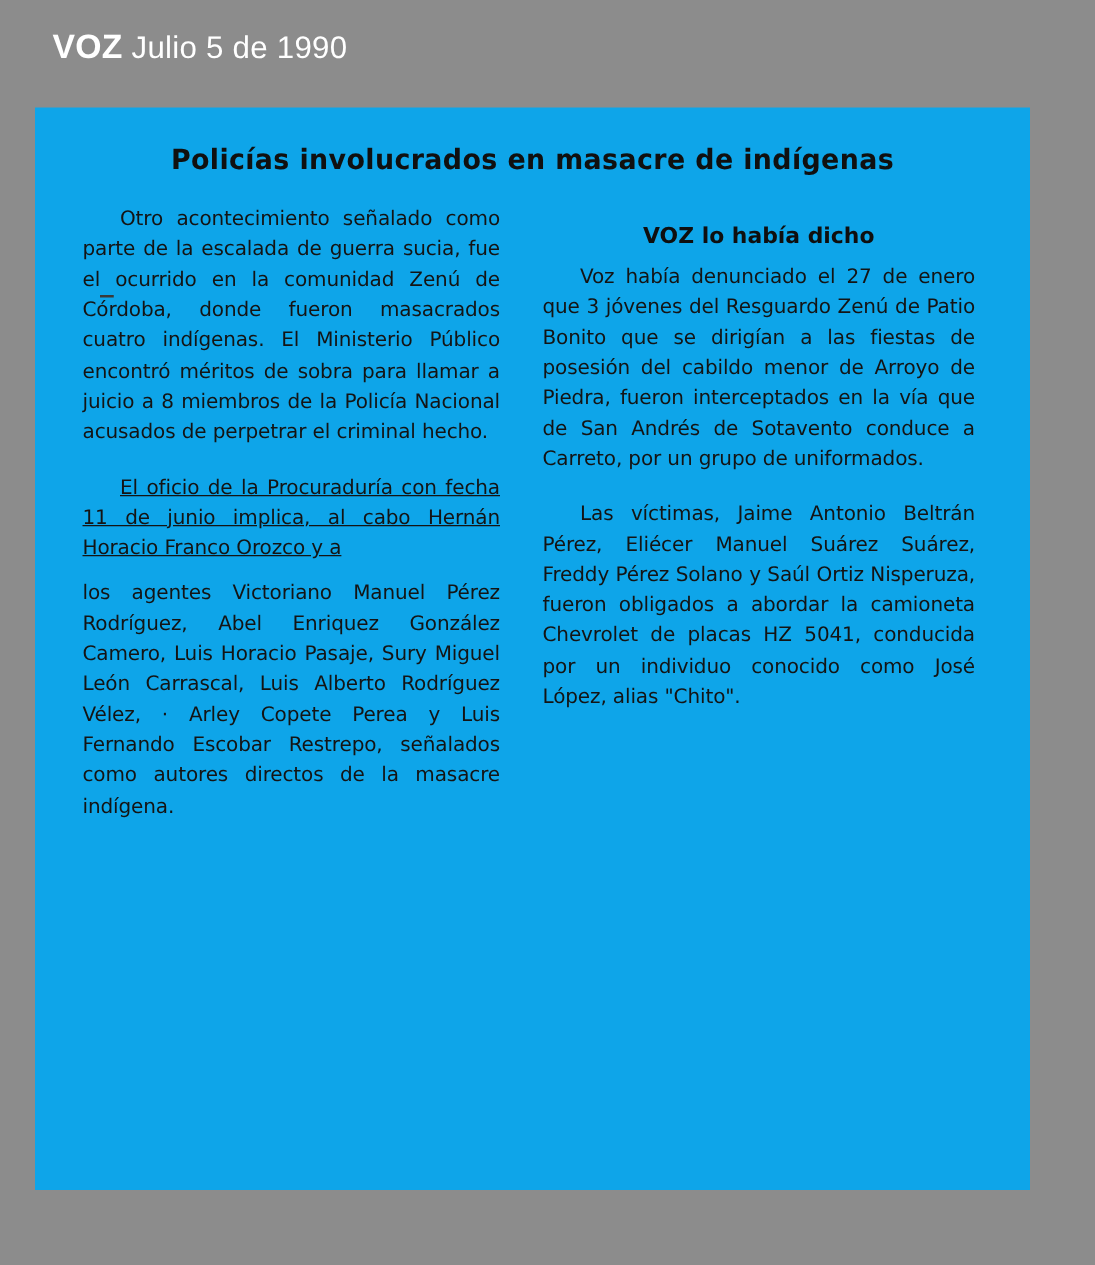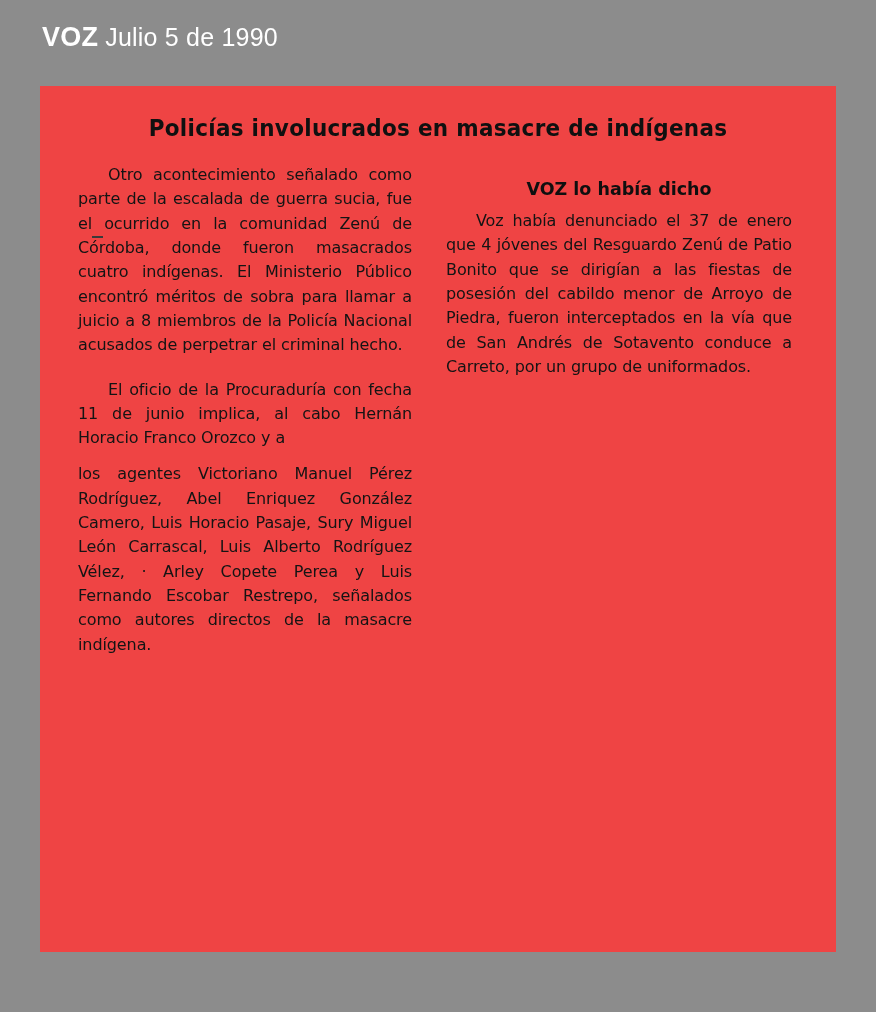--- a/index.html
+++ b/index.html
@@ -28,25 +28,25 @@
   }
   .masthead .brand {
     font-weight: bold;
     font-size: 27px;
   }
   .masthead .date {
     font-weight: normal;
   }
   .clipping {
     position: absolute;
-    left: 40px;
+    left: 28px;
     top: 86px;
     width: 796px;
     height: 866px;
-    background: #ef4444;
+    background: #0ea5e9;
     box-sizing: border-box;
     padding: 22px 26px 20px 26px;
     overflow: hidden;
   }
   .headline {
     text-align: center;
     font-weight: bold;
     font-size: 21.5px;
     letter-spacing: 0.3px;
     color: #101010;
@@ -82,20 +82,21 @@
     text-align: justify;
     text-indent: 30px;
     font-family: "DejaVu Sans", sans-serif;
     letter-spacing: -0.1px;
   }
   p.body.noindent {
     text-indent: 0;
   }
   p.body.tight {
     margin-bottom: 0;
+    text-decoration: underline;
   }
   .tick {
     position: absolute;
     left: 52px;
     top: 150px;
     width: 11px;
     height: 2px;
     background: #3a3a3a;
   }
   .endmark {
@@ -125,19 +126,20 @@
     <div class="columns">
 
       <div class="col left">
         <p class="body">Otro acontecimiento señalado como parte de la escalada de guerra sucia, fue el ocurrido en la comunidad Zenú de Córdoba, donde fueron masacrados cuatro indígenas. El Ministerio Público encontró méritos de sobra para llamar a juicio a 8 miembros de la Policía Nacional acusados de perpetrar el criminal hecho.</p>
         <p class="body tight">El oficio de la Procuraduría con fecha 11 de junio implica, al cabo Hernán Horacio Franco Orozco y a</p>
         <p class="body noindent" style="margin-top:12px">los agentes Victoriano Manuel Pérez Rodríguez, Abel Enriquez González Camero, Luis Horacio Pasaje, Sury Miguel León Carrascal, Luis Alberto Rodríguez Vélez, · Arley Copete Perea y Luis Fernando Escobar Restrepo, señalados como autores directos de la masacre indígena.</p>
       </div>
 
       <div class="col right">
         <h2 class="subhead">VOZ lo había dicho</h2>
-        <p class="body">Voz había denunciado el 37 de enero que 4 jóvenes del Resguardo Zenú de Patio Bonito que se dirigían a las fiestas de posesión del cabildo menor de Arroyo de Piedra, fueron interceptados en la vía que de San Andrés de Sotavento conduce a Carreto, por un grupo de uniformados.</p>
+        <p class="body">Voz había denunciado el 27 de enero que 3 jóvenes del Resguardo Zenú de Patio Bonito que se dirigían a las fiestas de posesión del cabildo menor de Arroyo de Piedra, fueron interceptados en la vía que de San Andrés de Sotavento conduce a Carreto, por un grupo de uniformados.</p>
+        <p class="body">Las víctimas, Jaime Antonio Beltrán Pérez, Eliécer Manuel Suárez Suárez, Freddy Pérez Solano y Saúl Ortiz Nisperuza, fueron obligados a abordar la camioneta Chevrolet de placas HZ 5041, conducida por un individuo conocido como José López, alias "Chito".</p>
       </div>
 
     </div>
   </div>
 
 </div>
 
 </body></html>

